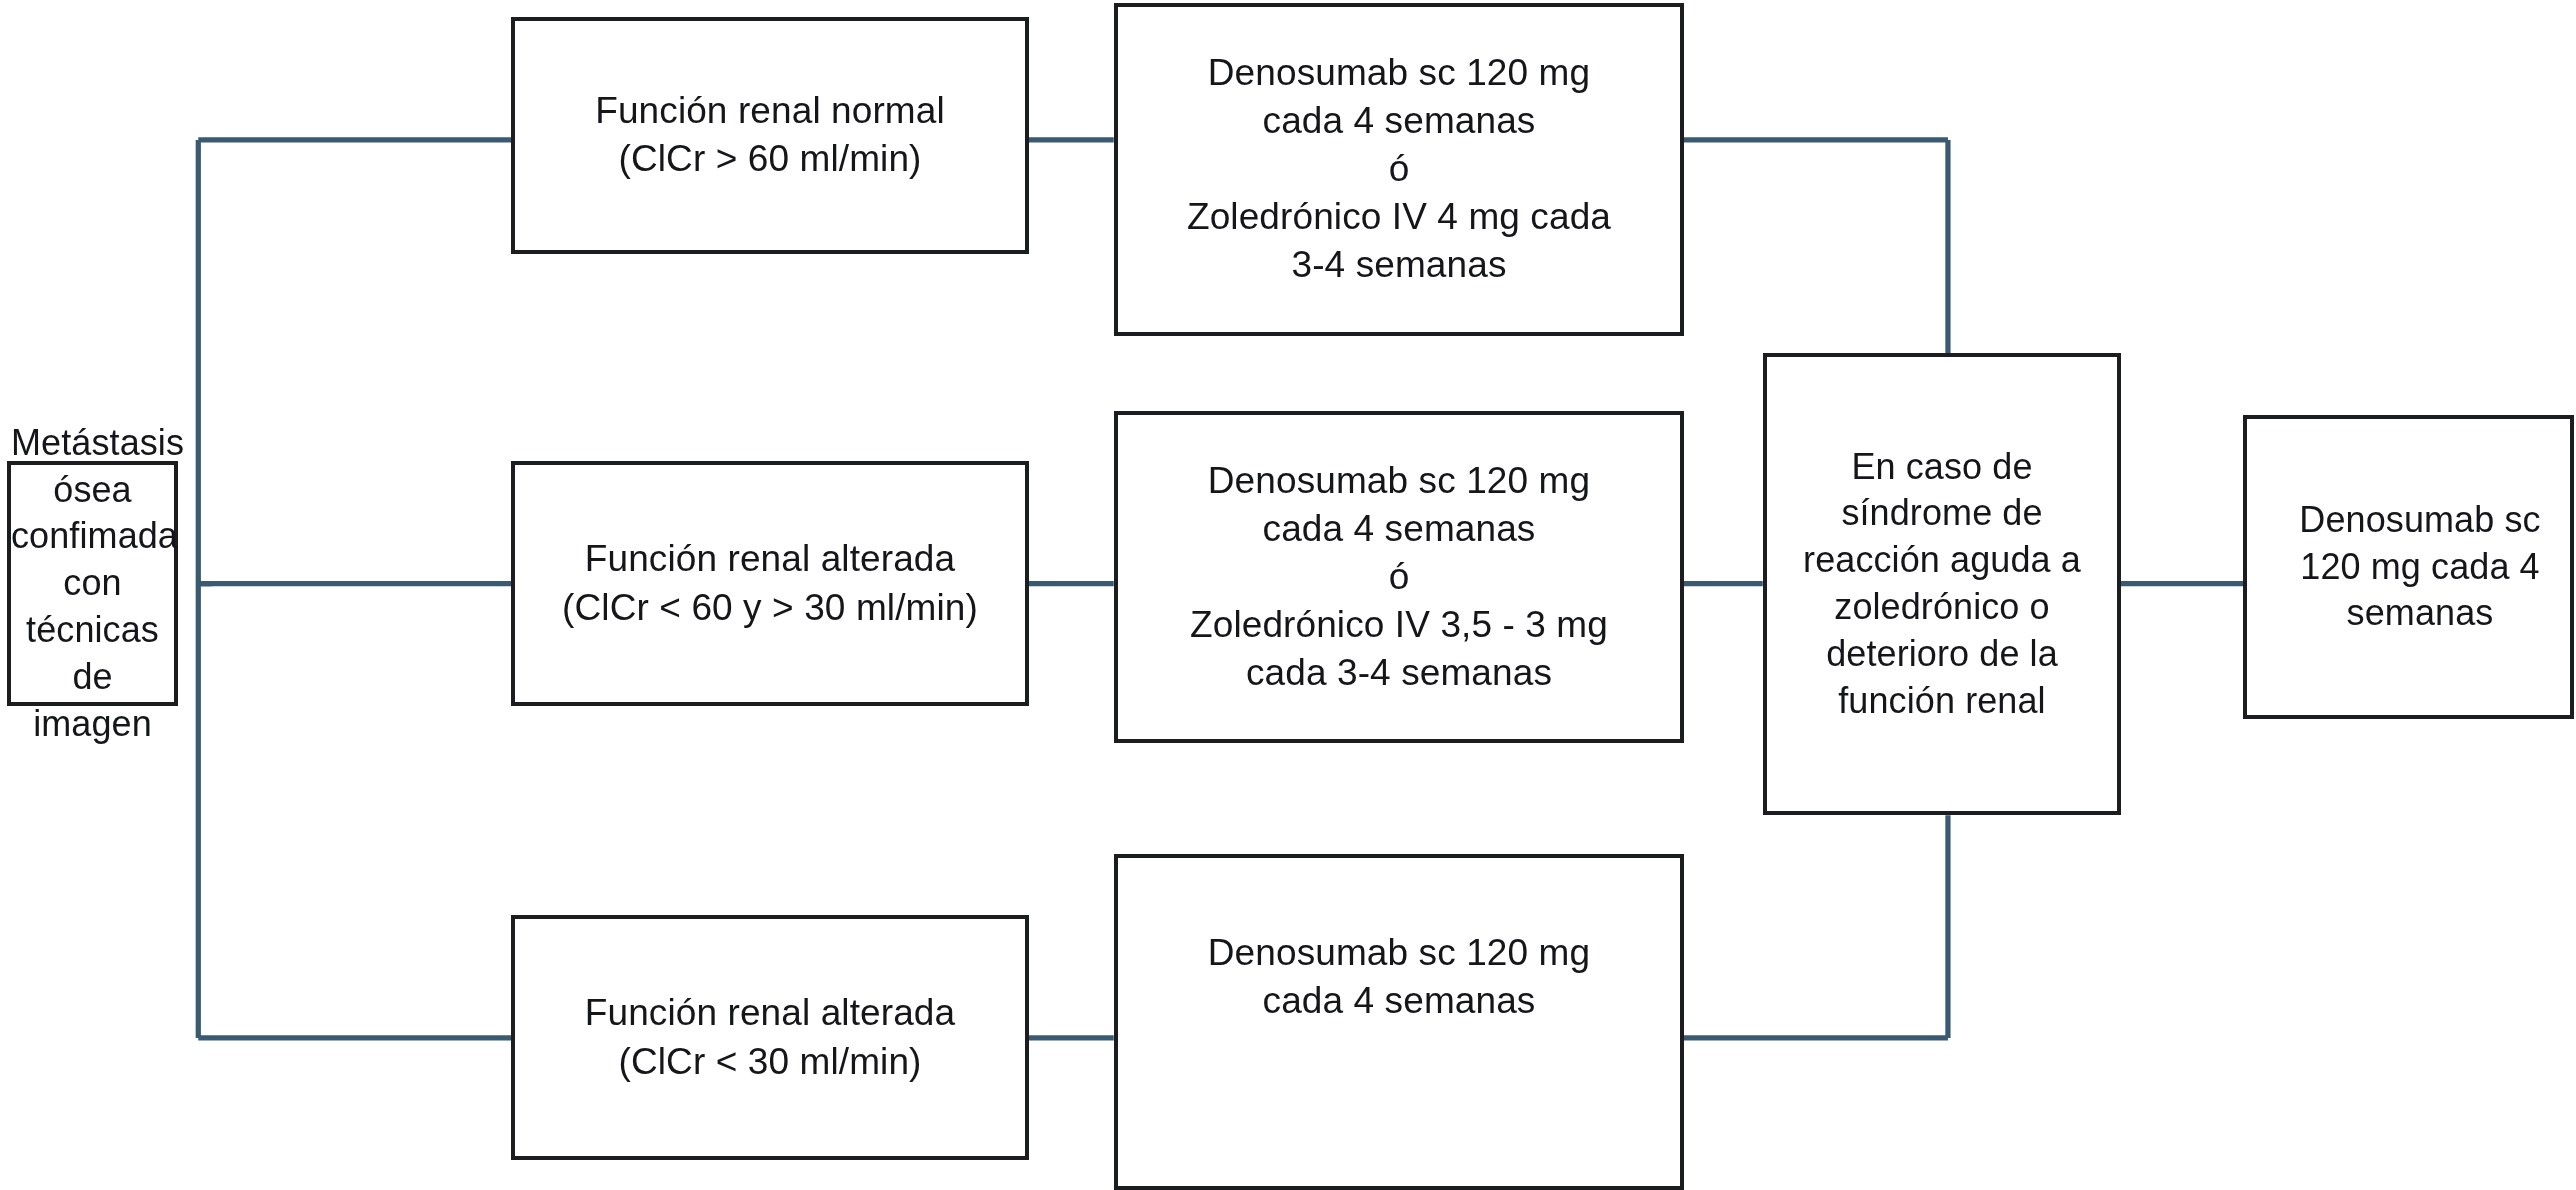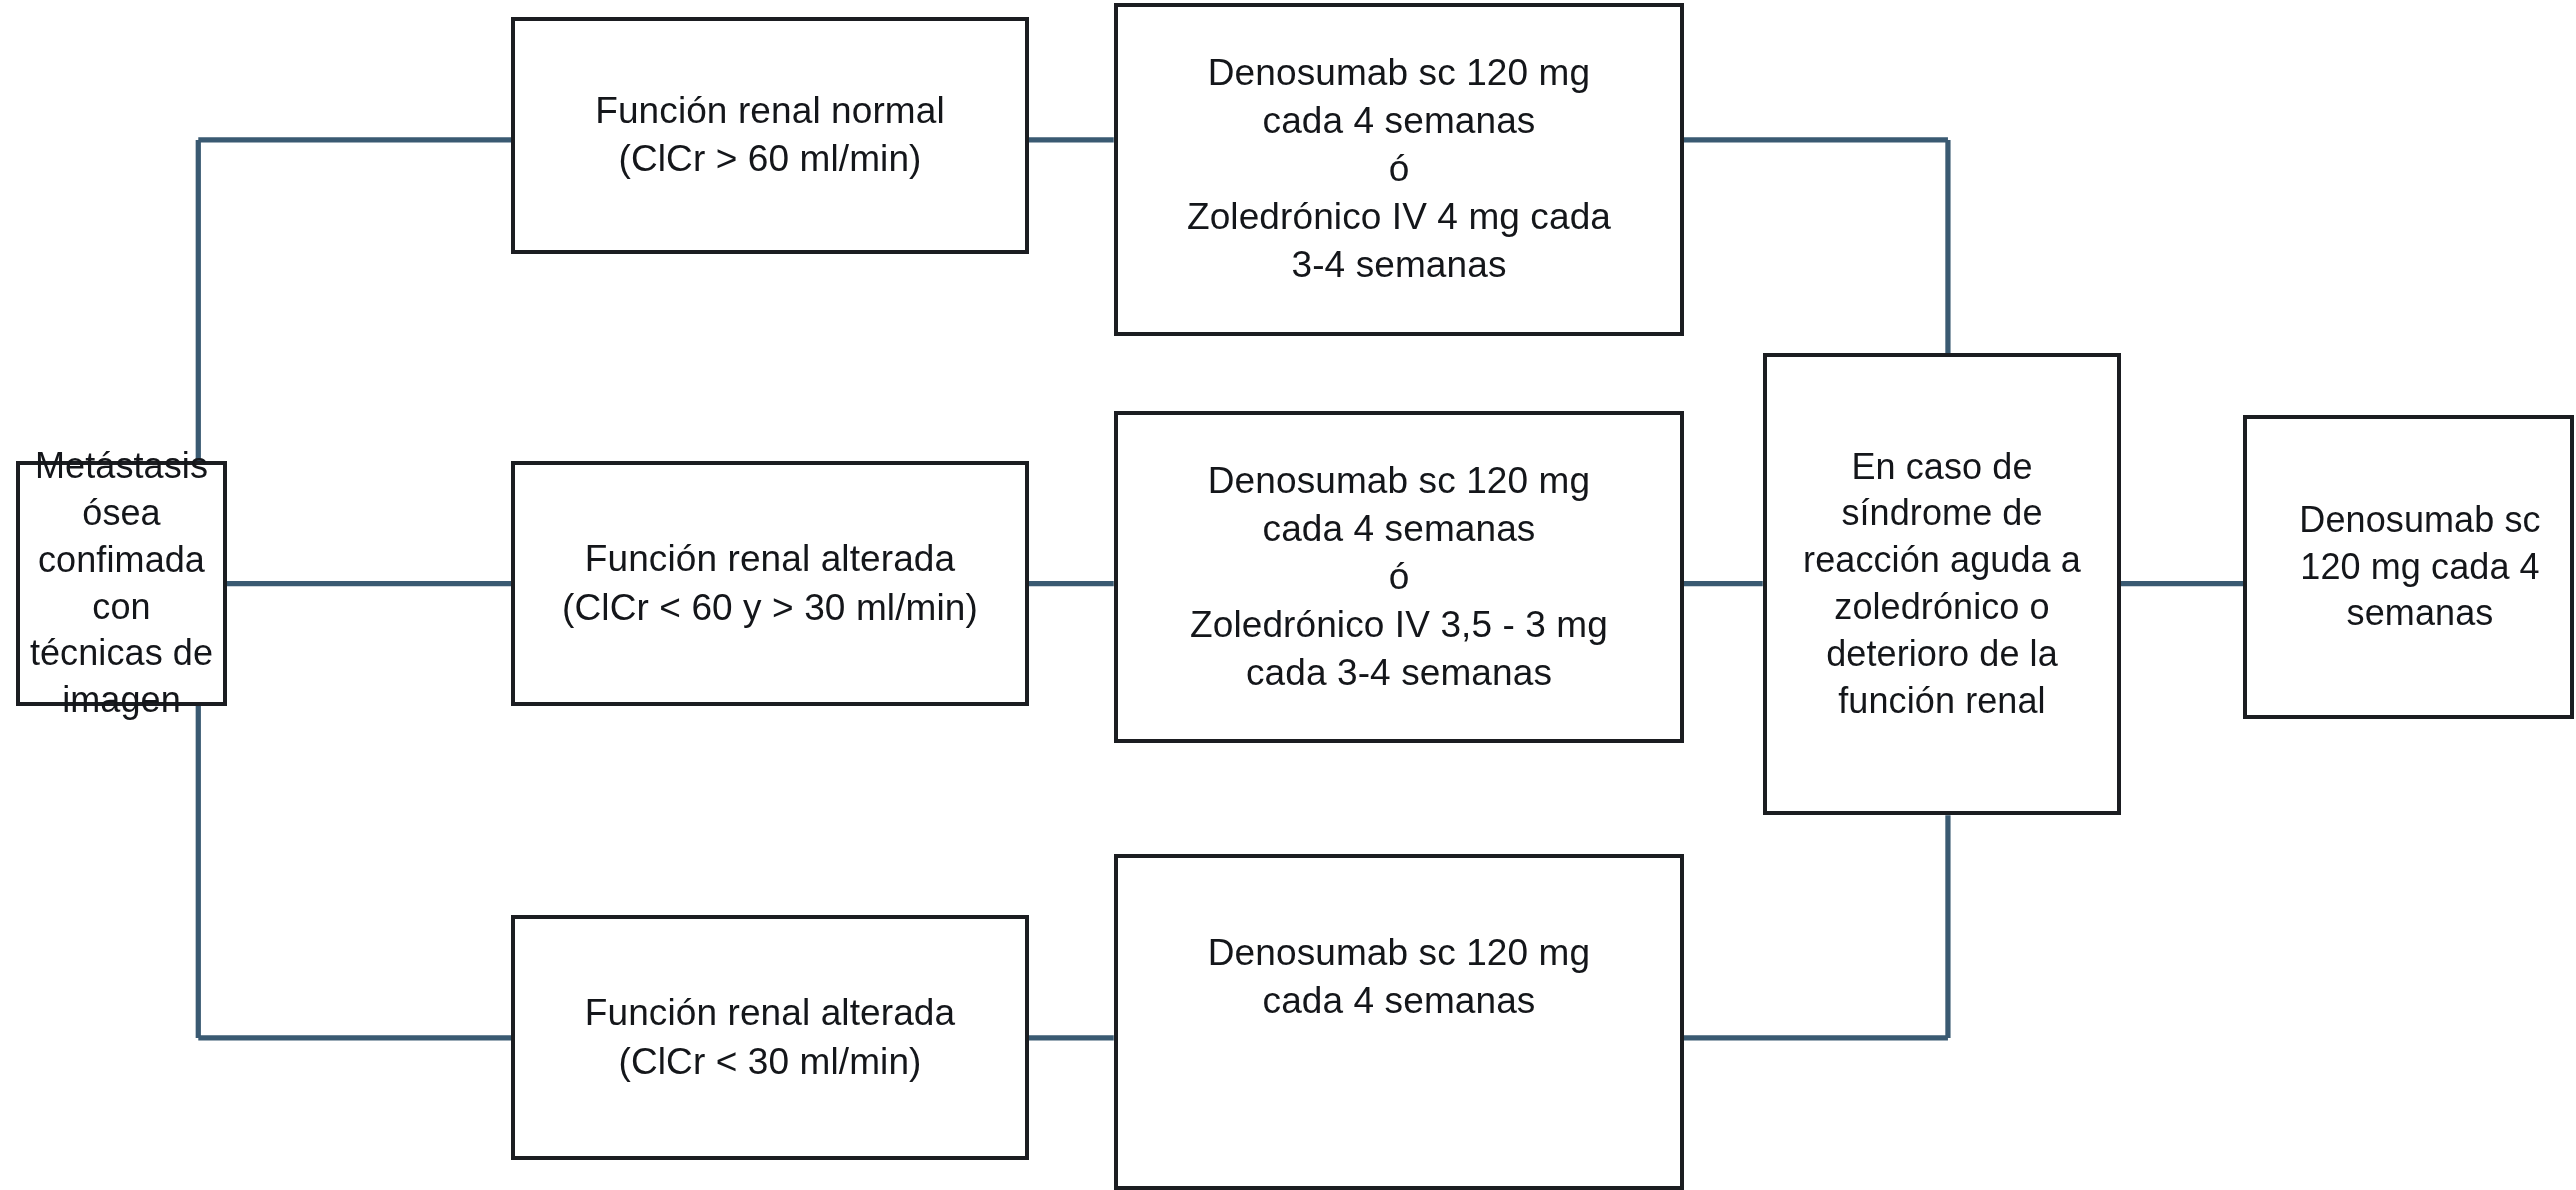--- a/index.html
+++ b/index.html
@@ -39,21 +39,21 @@
   .node .txt {
     display: block;
     width: 100%;
     padding: 0 8.7px;
     line-height: 1.30;
     white-space: pre-line;
     font-size: 37px;
     letter-spacing: 0.1px;
   }
   
-  #node-root        { left: 16px;    top: 461px;  width: 211px; height: 245px; }
+  #node-root        { left: 7px;    top: 461px;  width: 171px; height: 245px; }
   #node-root .txt   { font-size: 36px; }
 
   #node-cond-normal { left: 511px;  top: 16.6px;   width: 518px; height: 237px; justify-content: center; }
   #node-cond-mid    { left: 511px;  top: 461px;  width: 518px; height: 245px; }
   #node-cond-low    { left: 511px;  top: 915px; width: 518px; height: 245px; }
 
   #node-tx-normal   { left: 1114px; top: 2.6px;    width: 570px; height: 333px; }
   #node-tx-mid      { left: 1114px; top: 411px;  width: 570px; height: 332px; }
   #node-tx-low      { left: 1114px; top: 854px;  width: 570px; height: 336px; }
   #node-tx-low .txt { transform: translateY(-45px); }

